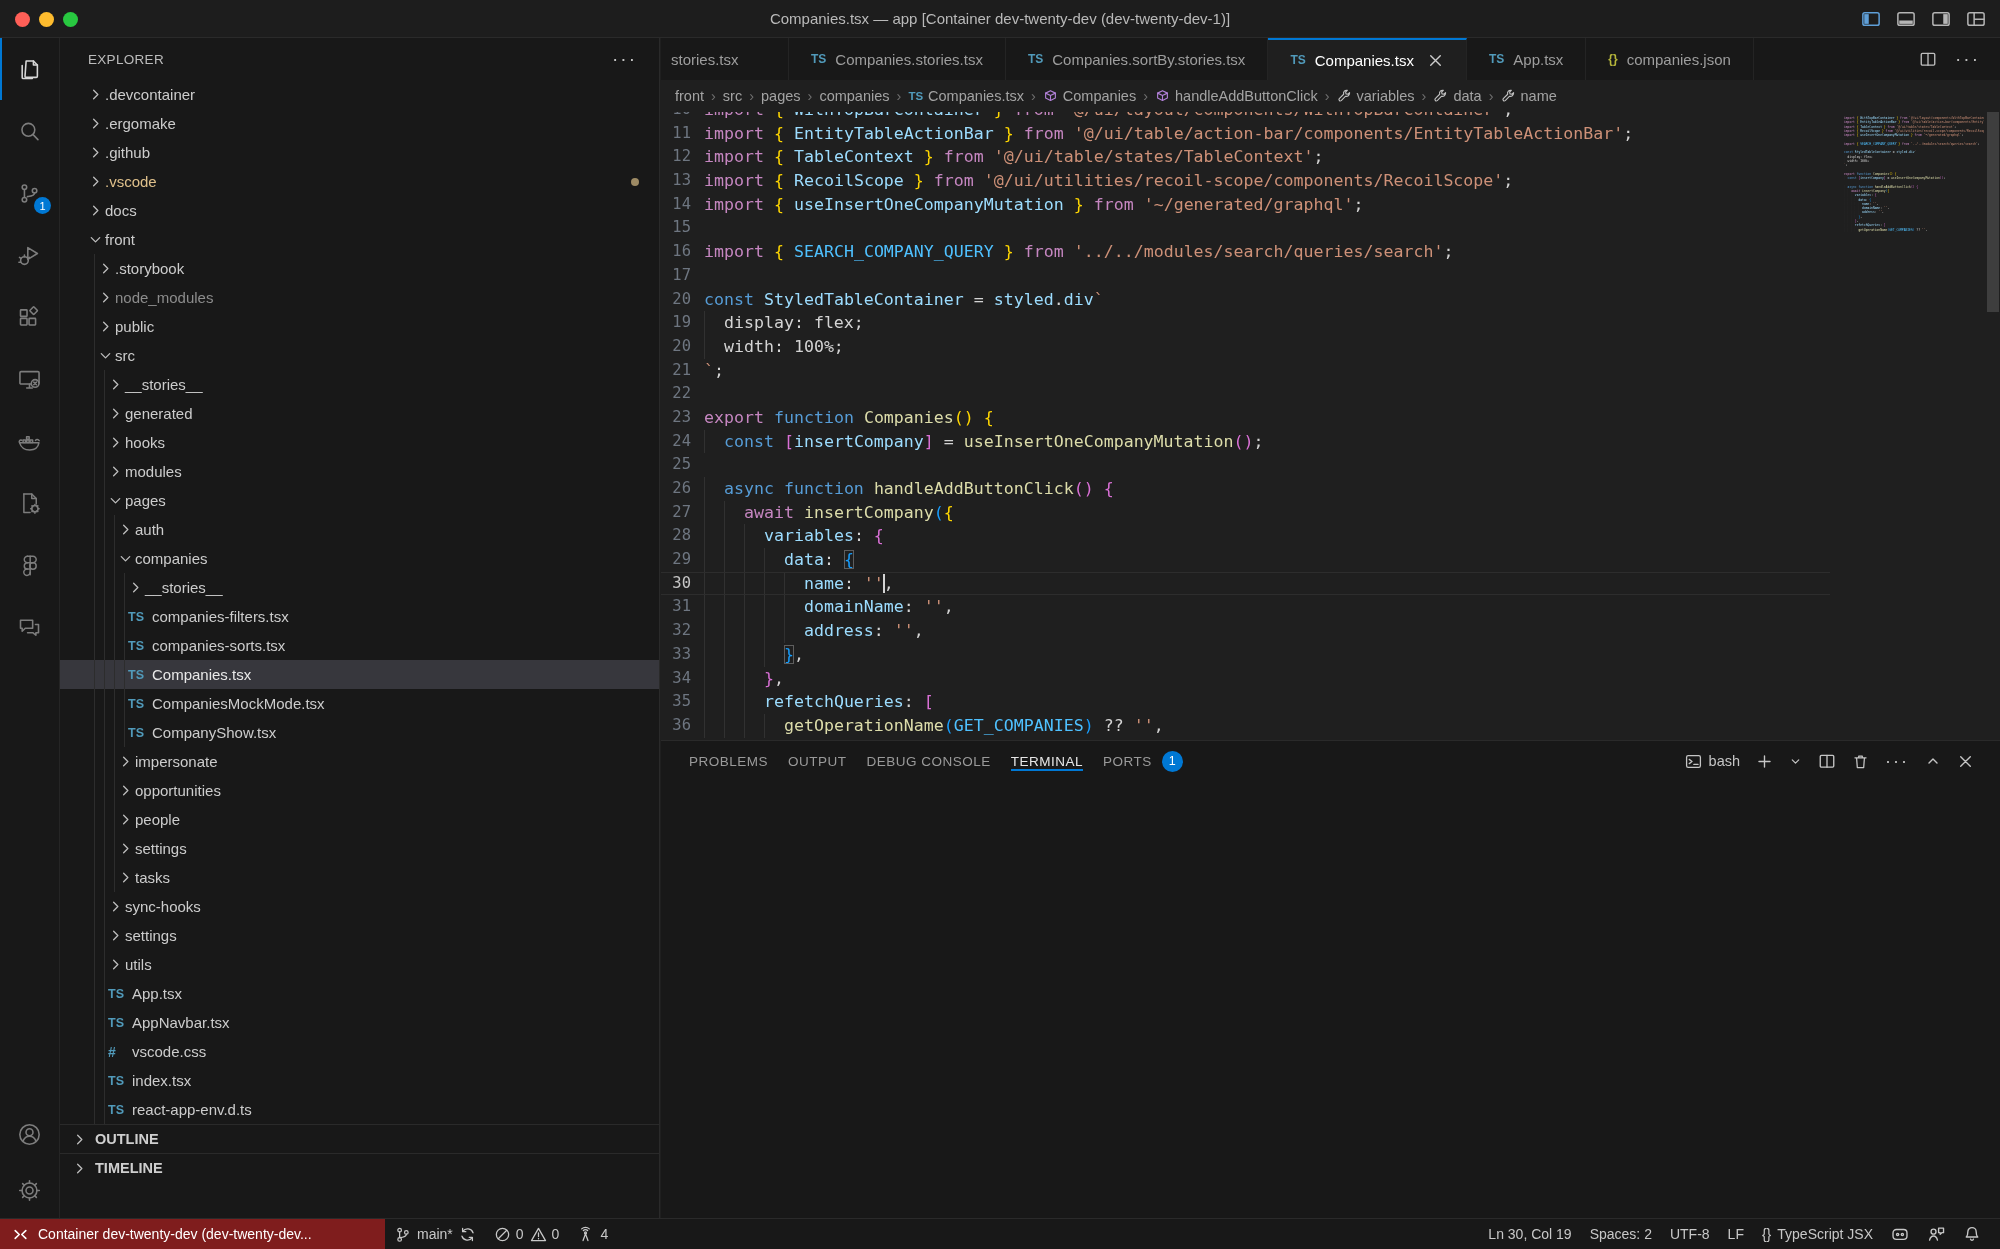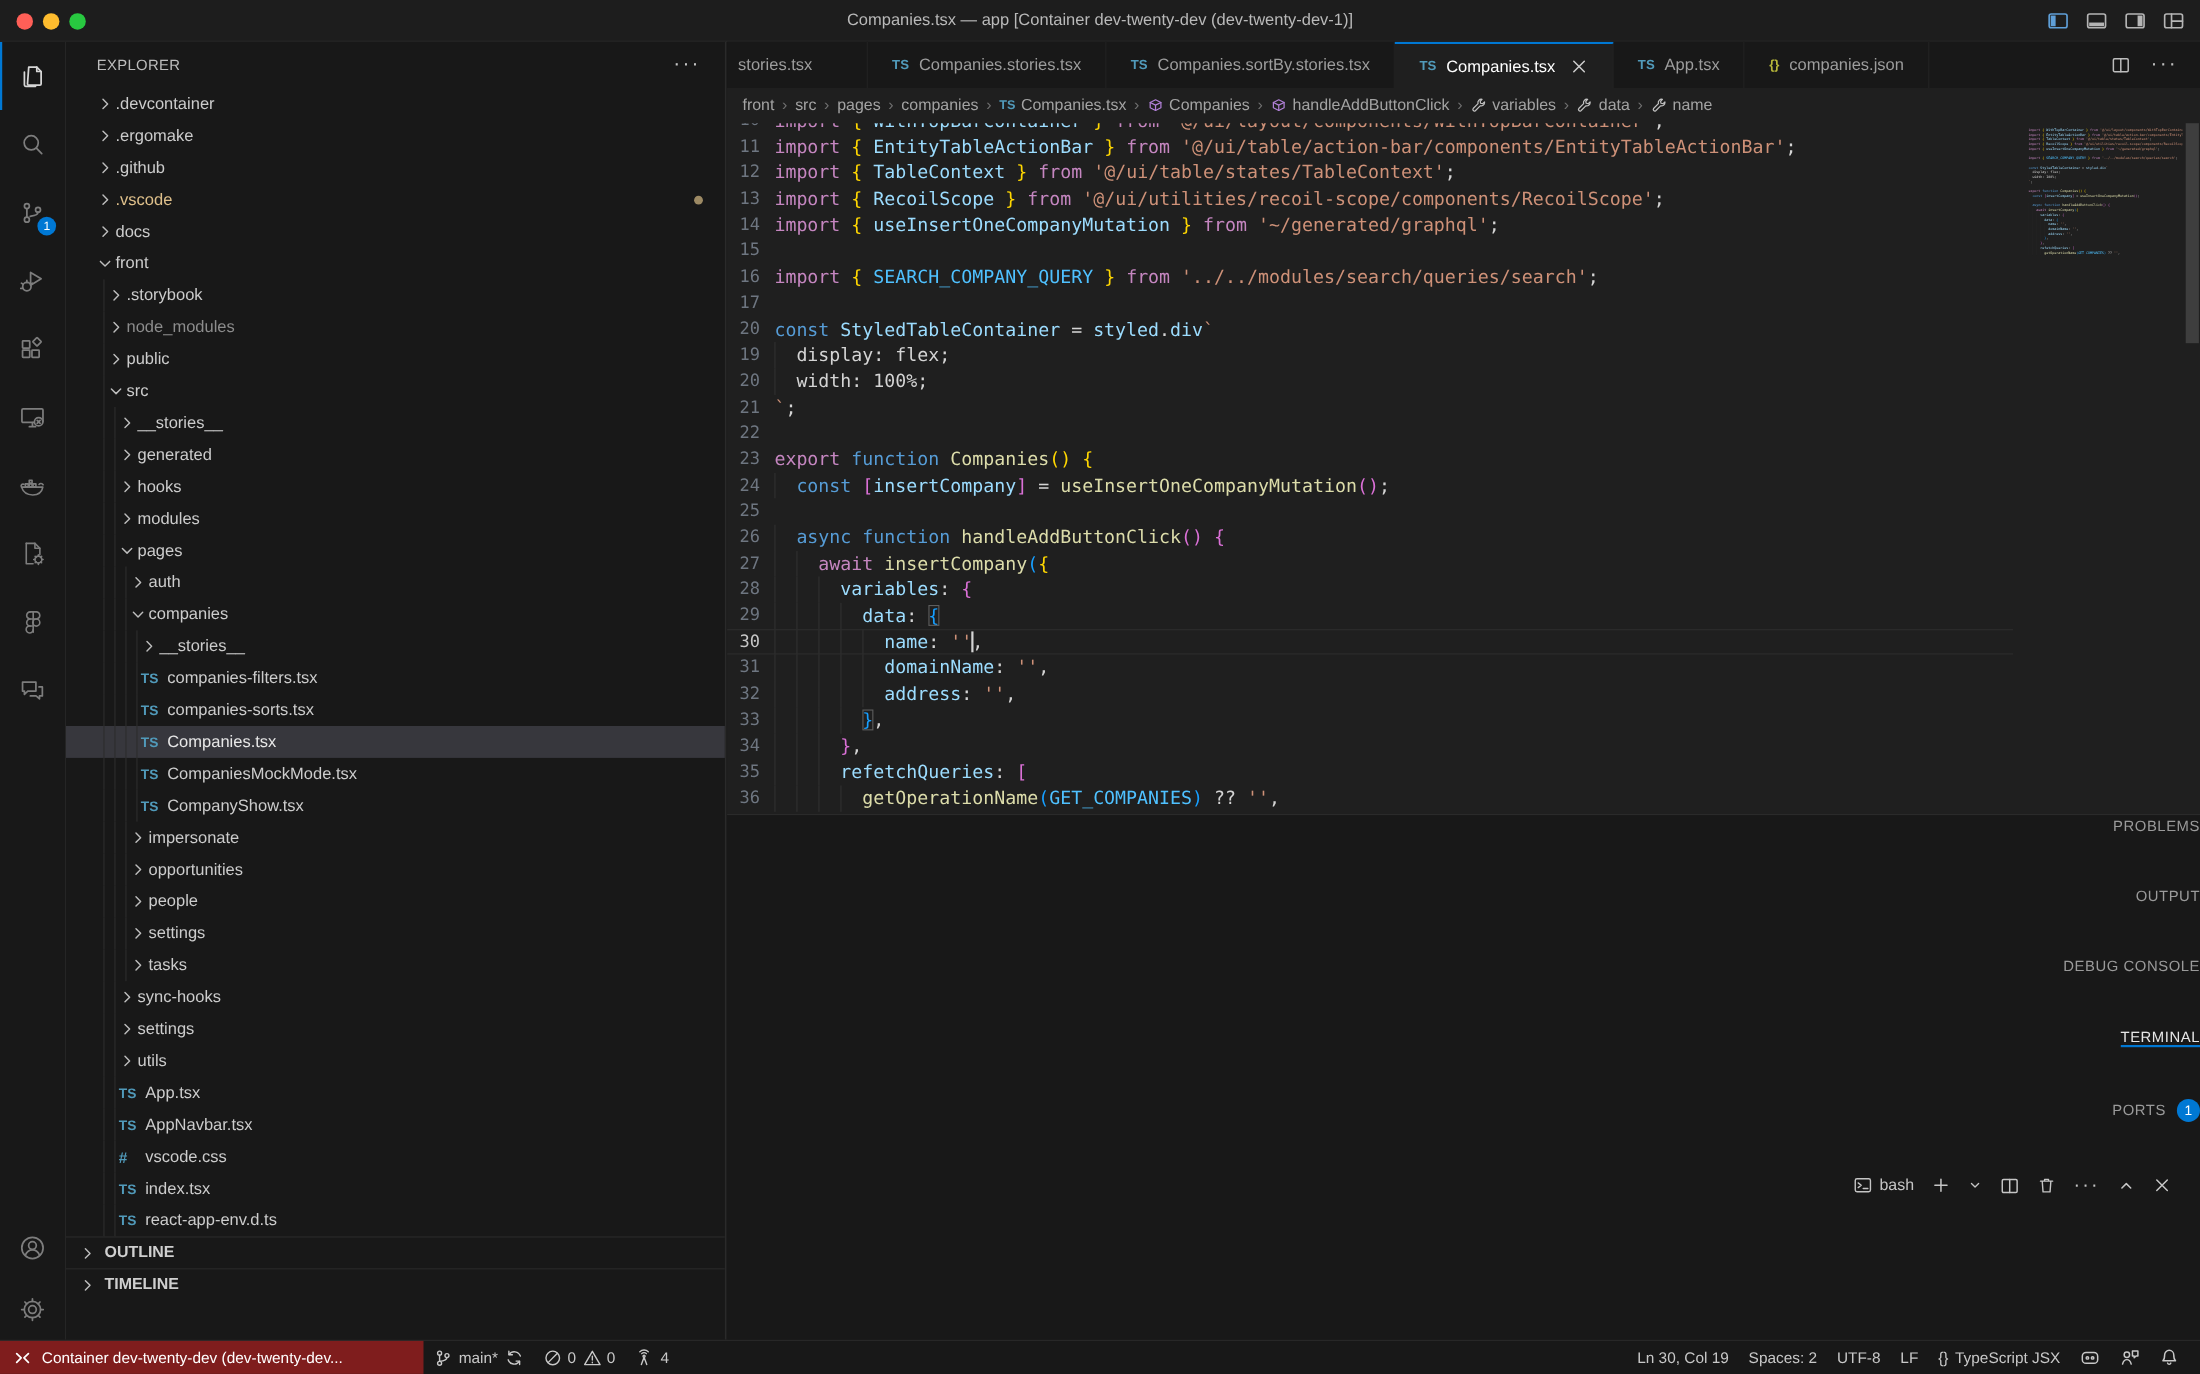--- a/index.html
+++ b/index.html
@@ -79,21 +79,21 @@
   .minimap { position:absolute; top:74px; right:16px; width:140px; height:628px; overflow:hidden; }
   #mm-scale { transform:scale(0.181); transform-origin:0 0; width:1000px; margin-top:4px; }
   .minimap .lc { margin-left:0; }
   .minimap .tk-bm { outline:none; }
   .minimap .code-line.current:after { display:none; }
   .scrollbar { position:absolute; top:74px; right:0; width:14px; height:628px; }
   .sb-handle { position:absolute; top:0; left:1px; width:12px; height:200px; background:rgba(121,121,121,0.35); }
 
   
   .panel { position:absolute; left:0; top:702px; right:0; bottom:0; background:#181818; border-top:1px solid #2a2a2a; }
-  .panel-tabs { height:40px; display:flex; align-items:flex-end; padding-left:28px; gap:45px; font-size:13.5px; letter-spacing:0.5px; color:#9a9a9a;flex-direction:column; }
+  .panel-tabs { height:40px; display:flex; align-items:center; padding-left:28px; gap:20px; font-size:13.5px; letter-spacing:0.5px; color:#9a9a9a; }
   .panel-tab { display:flex; align-items:center; gap:10px; cursor:pointer; border-bottom:2px solid transparent; border-top:2px solid transparent; }
   .panel-tab.active { color:#e7e7e7; border-bottom-color:#0078d4; }
   .ports-badge { width:21px; height:21px; border-radius:50%; background:#0078d4; color:#fff; font-size:12.5px; display:flex; align-items:center; justify-content:center; letter-spacing:0; }
   .panel-actions { margin-left:auto; display:flex; align-items:center; gap:16px; padding-right:26px; color:#c5c5c5; font-size:14.5px; letter-spacing:0; }
   .panel-actions .pa { display:flex; align-items:center; gap:7px; cursor:pointer; }
   .panel-actions .dots { font-size:18px; letter-spacing:2px; }
   .term { padding:14px 0 0 28px; font-family:"DejaVu Sans Mono",monospace; font-size:16px; color:#cfcfcf; }
 
   
   .statusbar { position:absolute; left:0; right:0; bottom:0; height:31px; background:#181818; border-top:1px solid #2a2a2a; display:flex; align-items:center; font-size:14px; color:#c8c8c8; }

